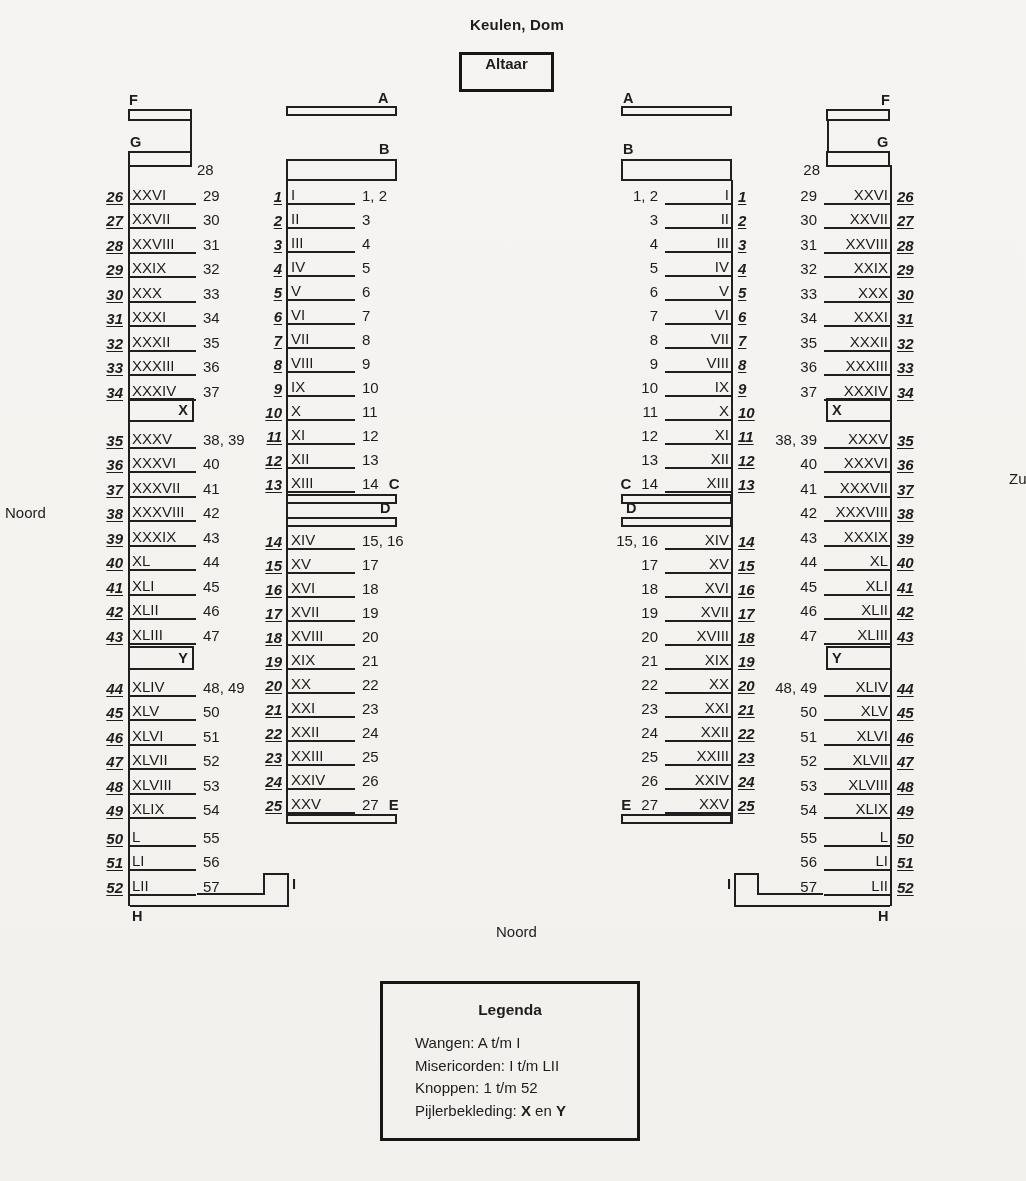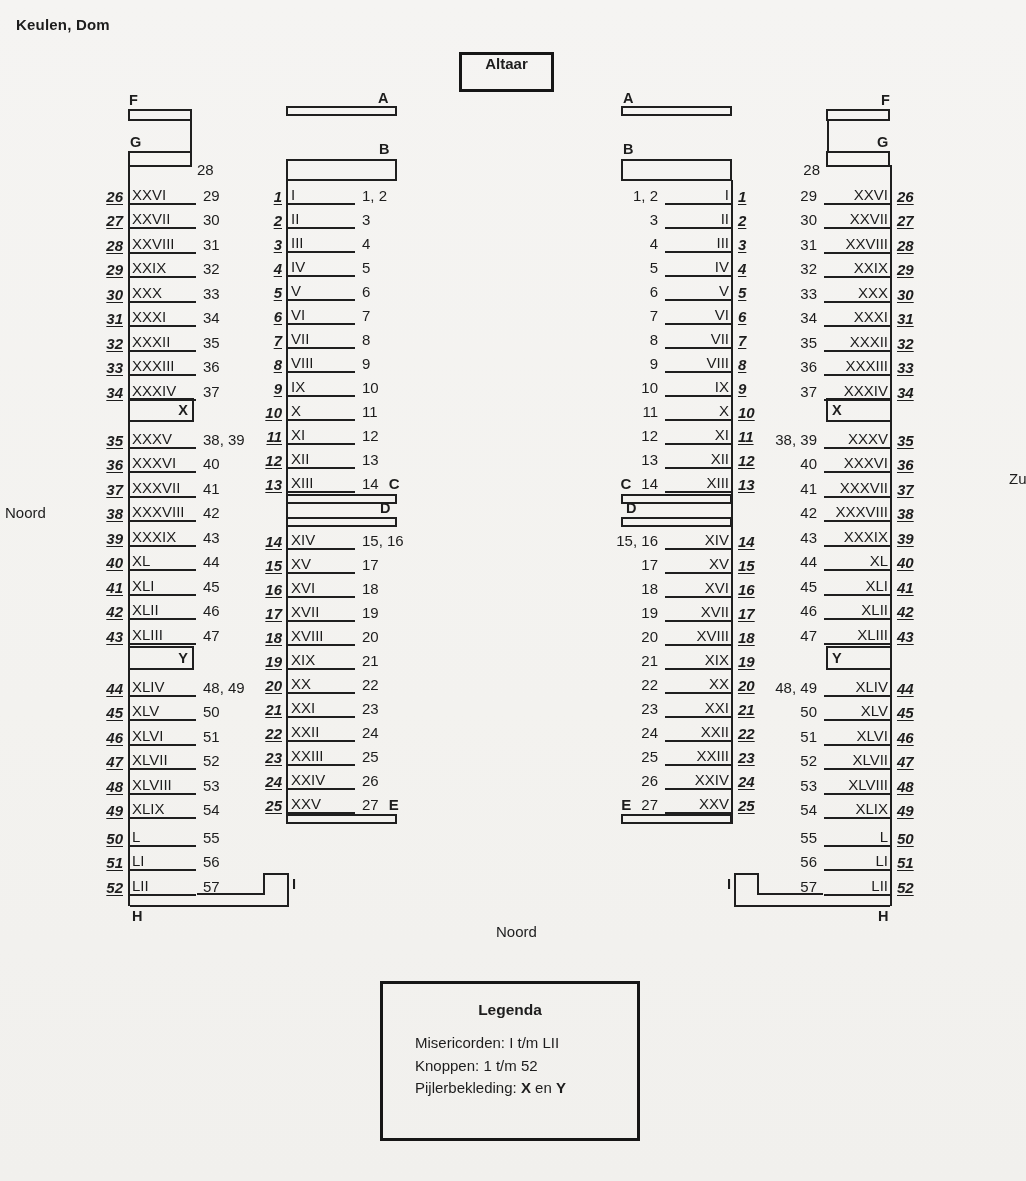--- a/index.html
+++ b/index.html
@@ -7,21 +7,21 @@
   .page{
     position:relative;width:1026px;height:1181px;overflow:hidden;
     background:linear-gradient(180deg,#f5f4f2 0%,#f3f2ef 60%,#f1f0ed 100%);
     font-family:"Liberation Sans",sans-serif;font-size:15px;color:#1d1d1d;
   }
   svg.lines{position:absolute;left:0;top:0;}
   svg.lines line,svg.lines path{stroke:#1f1f1f;stroke-width:2;fill:none;}
   .box{position:absolute;border:2px solid #1f1f1f;box-sizing:border-box;background:transparent;}
   .lbl{position:absolute;font-size:14.5px;font-weight:600;line-height:16px;white-space:pre;}
   .knum{font-weight:400;font-size:15px;}
-  .title{position:absolute;top:16px;left:16px;right:0;text-align:left;font-weight:600;letter-spacing:.2px;}
+  .title{position:absolute;top:16px;left:8px;right:0;text-align:center;font-weight:600;letter-spacing:.2px;}
   .altar{position:absolute;left:459px;top:52px;width:95px;height:40px;border:3px solid #161616;
          box-sizing:border-box;text-align:center;font-weight:600;}
   .compass{position:absolute;font-size:15px;}
   .legend{position:absolute;left:380px;top:981px;width:260px;height:160px;border:3px solid #161616;box-sizing:border-box;}
   .legend-title{text-align:center;font-weight:700;margin-top:17px;font-size:15.5px;}
   .legend-items{margin:13px 0 0 32px;line-height:22.5px;font-size:15px;}
   .vp{font-style:italic;font-weight:600;text-decoration:underline;text-underline-offset:2px;}
   .li b{font-weight:700;}
   .grp{position:absolute;width:200px;}
   .srow{display:flex;align-items:flex-end;line-height:17px;}
@@ -865,20 +865,21 @@
         <span class="c-w"></span>
         <span class="c-k">57</span>
         <span class="c-m">LII</span>
         <span class="c-v">52</span>
       </div>
     </div>
 
   <div class="legend">
     <div class="legend-title">Legenda</div>
     <div class="legend-items">
+      <div class="li">Wangen: A t/m I</div>
       <div class="li">Misericorden: I t/m LII</div>
       <div class="li">Knoppen: 1 t/m 52</div>
       <div class="li">
         <span>Pijlerbekleding:</span>
         <b>X</b>
         <span>en</span>
         <b>Y</b>
       </div>
     </div>
   </div>

